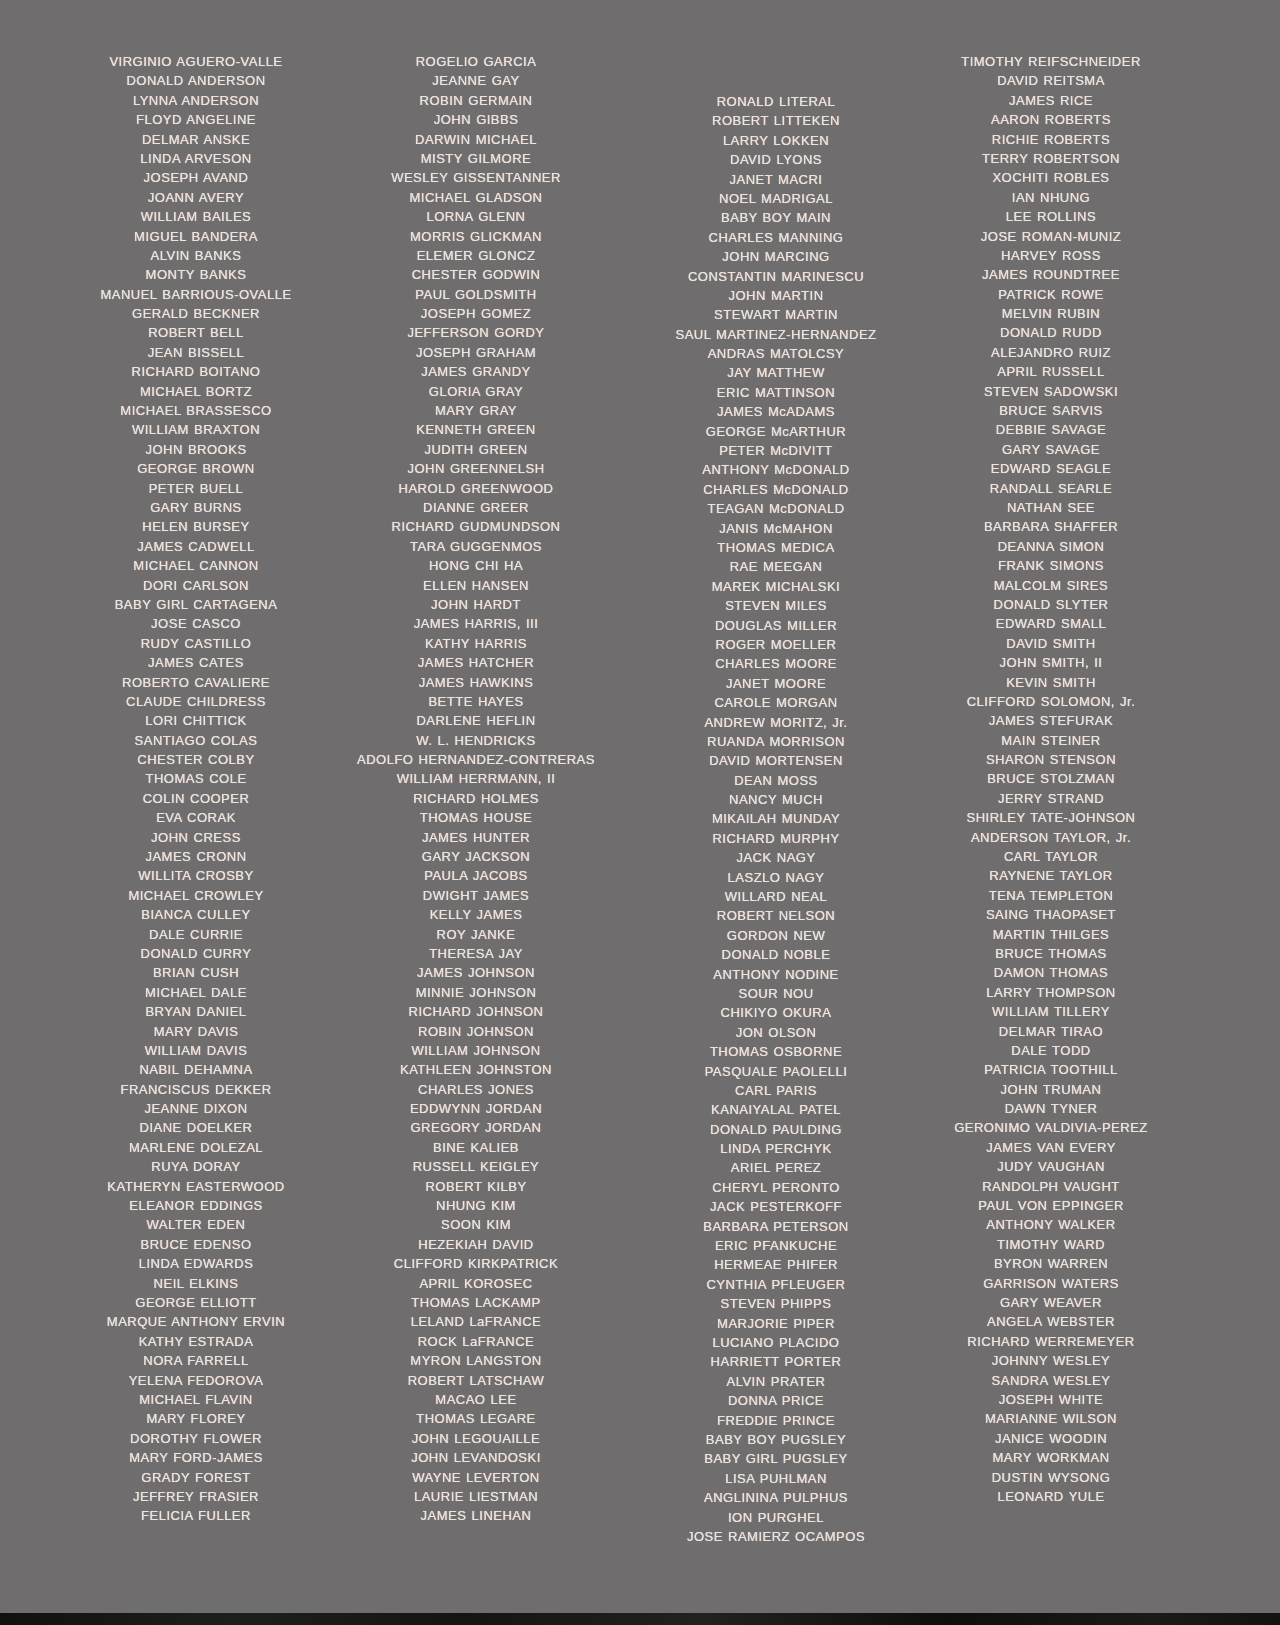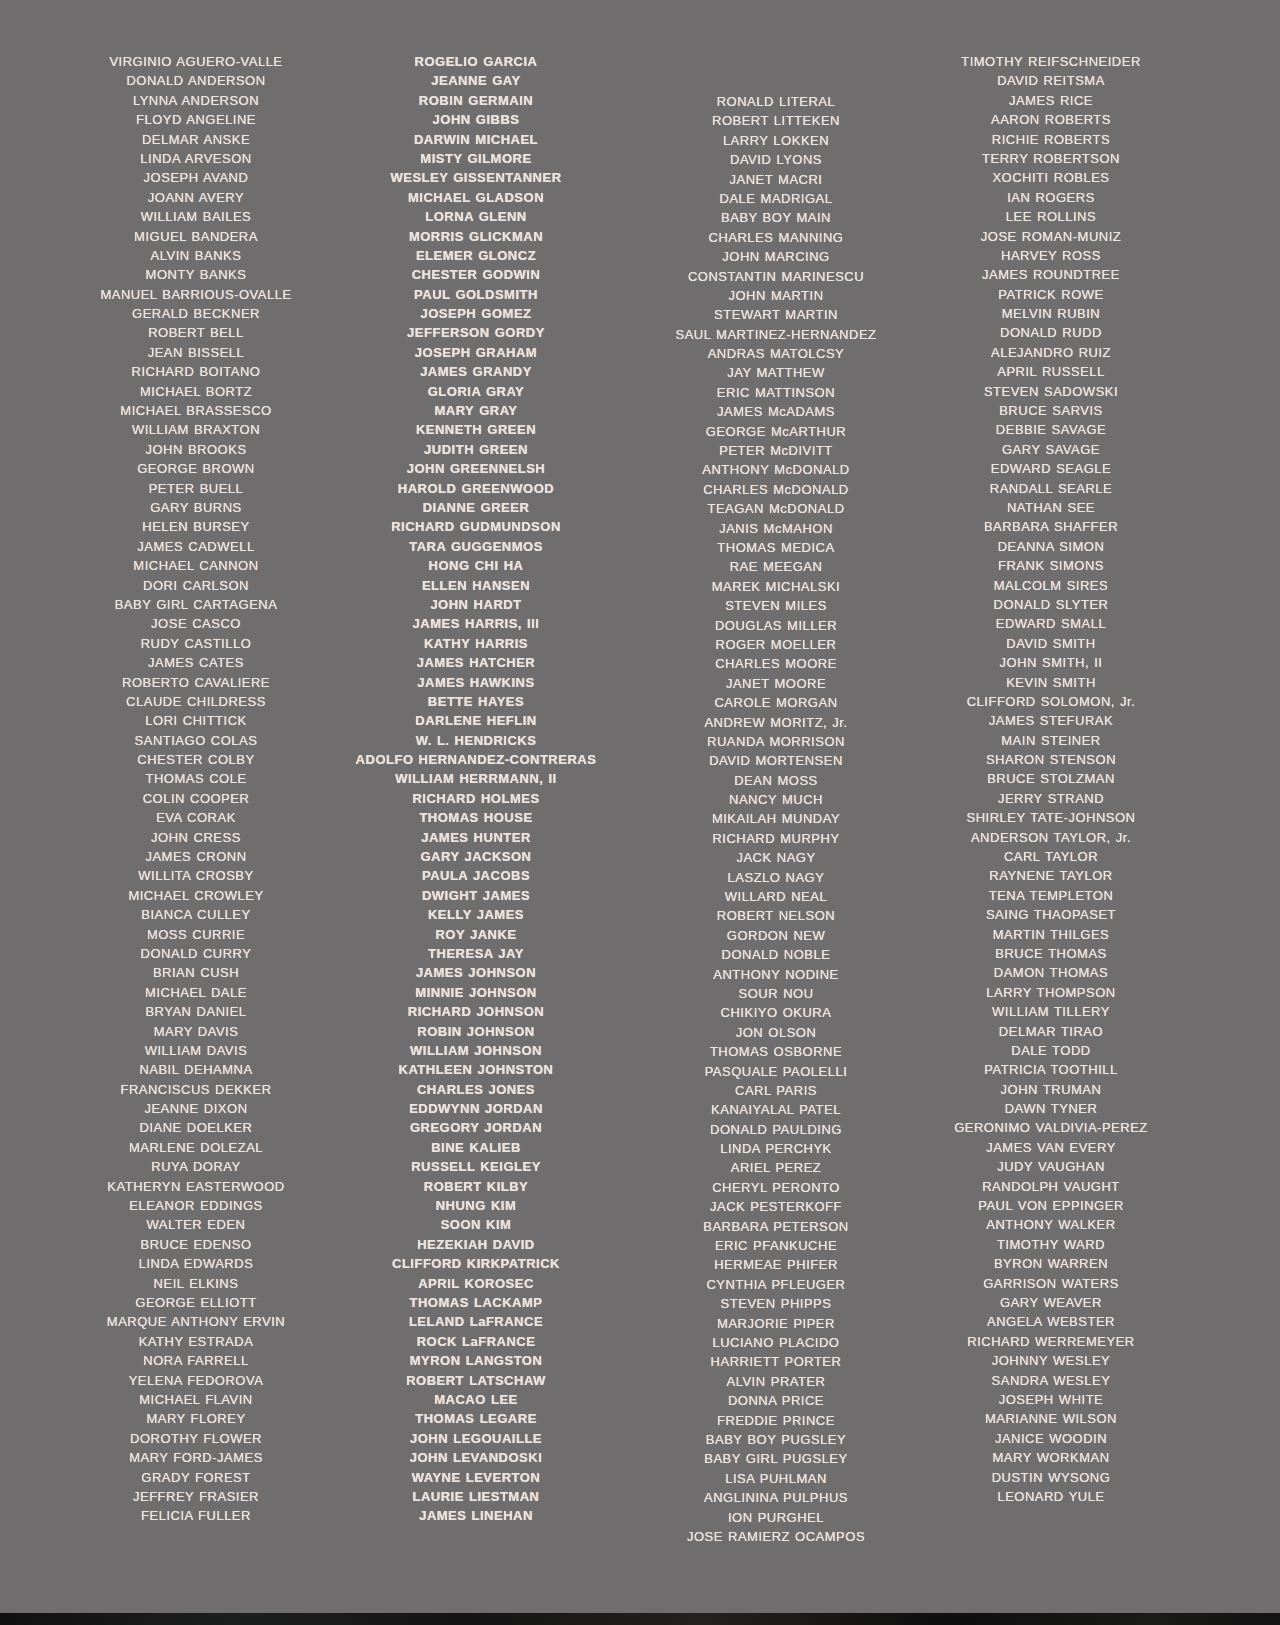--- a/index.html
+++ b/index.html
@@ -17,21 +17,21 @@
   .columns {
     display: flex;
     padding: 52px 3px 0 62px;
     box-sizing: border-box;
   }
   .col {
     text-align: center;
     flex: 0 0 auto;
   }
   .col-1 { width: 268px; }
-  .col-2 { width: 292px; font-weight: bold; }
+  .col-2 { width: 292px; }
   .col-3 { width: 308px; margin-top: 40px; }
   .col-4 { width: 242px; text-align: center; }
   .name {
     height: 19.4px;
     line-height: 19.4px;
     font-size: 13px;
     letter-spacing: 0.5px;
     word-spacing: 1px;
     color: #E9E4E0;
     white-space: nowrap;
@@ -94,21 +94,21 @@
       <div class="name">SANTIAGO COLAS</div>
       <div class="name">CHESTER COLBY</div>
       <div class="name">THOMAS COLE</div>
       <div class="name">COLIN COOPER</div>
       <div class="name">EVA CORAK</div>
       <div class="name">JOHN CRESS</div>
       <div class="name">JAMES CRONN</div>
       <div class="name">WILLITA CROSBY</div>
       <div class="name">MICHAEL CROWLEY</div>
       <div class="name">BIANCA CULLEY</div>
-      <div class="name">MOSS CURRIE</div>
+      <div class="name">DALE CURRIE</div>
       <div class="name">DONALD CURRY</div>
       <div class="name">BRIAN CUSH</div>
       <div class="name">MICHAEL DALE</div>
       <div class="name">BRYAN DANIEL</div>
       <div class="name">MARY DAVIS</div>
       <div class="name">WILLIAM DAVIS</div>
       <div class="name">NABIL DEHAMNA</div>
       <div class="name">FRANCISCUS DEKKER</div>
       <div class="name">JEANNE DIXON</div>
       <div class="name">DIANE DOELKER</div>
@@ -210,21 +210,21 @@
       <div class="name">WAYNE LEVERTON</div>
       <div class="name">LAURIE LIESTMAN</div>
       <div class="name">JAMES LINEHAN</div>
     </div>
   <div class="col col-3">
       <div class="name">RONALD LITERAL</div>
       <div class="name">ROBERT LITTEKEN</div>
       <div class="name">LARRY LOKKEN</div>
       <div class="name">DAVID LYONS</div>
       <div class="name">JANET MACRI</div>
-      <div class="name">DALE MADRIGAL</div>
+      <div class="name">NOEL MADRIGAL</div>
       <div class="name">BABY BOY MAIN</div>
       <div class="name">CHARLES MANNING</div>
       <div class="name">JOHN MARCING</div>
       <div class="name">CONSTANTIN MARINESCU</div>
       <div class="name">JOHN MARTIN</div>
       <div class="name">STEWART MARTIN</div>
       <div class="name">SAUL MARTINEZ-HERNANDEZ</div>
       <div class="name">ANDRAS MATOLCSY</div>
       <div class="name">JAY MATTHEW</div>
       <div class="name">ERIC MATTINSON</div>
@@ -289,21 +289,21 @@
       <div class="name">JOSE RAMIERZ OCAMPOS</div>
     </div>
   <div class="col col-4">
       <div class="name">TIMOTHY REIFSCHNEIDER</div>
       <div class="name">DAVID REITSMA</div>
       <div class="name">JAMES RICE</div>
       <div class="name">AARON ROBERTS</div>
       <div class="name">RICHIE ROBERTS</div>
       <div class="name">TERRY ROBERTSON</div>
       <div class="name">XOCHITI ROBLES</div>
-      <div class="name">IAN ROGERS</div>
+      <div class="name">IAN NHUNG</div>
       <div class="name">LEE ROLLINS</div>
       <div class="name">JOSE ROMAN-MUNIZ</div>
       <div class="name">HARVEY ROSS</div>
       <div class="name">JAMES ROUNDTREE</div>
       <div class="name">PATRICK ROWE</div>
       <div class="name">MELVIN RUBIN</div>
       <div class="name">DONALD RUDD</div>
       <div class="name">ALEJANDRO RUIZ</div>
       <div class="name">APRIL RUSSELL</div>
       <div class="name">STEVEN SADOWSKI</div>

